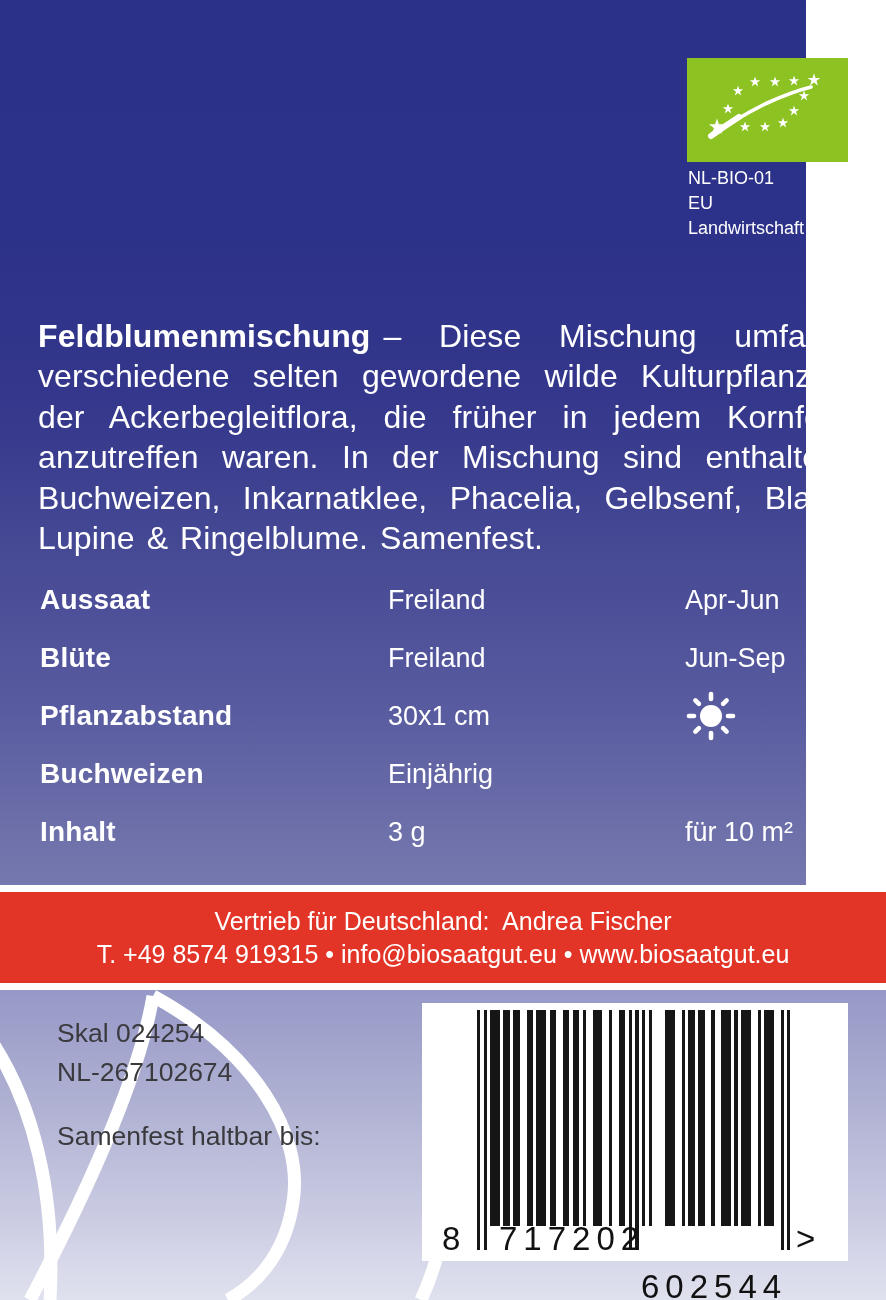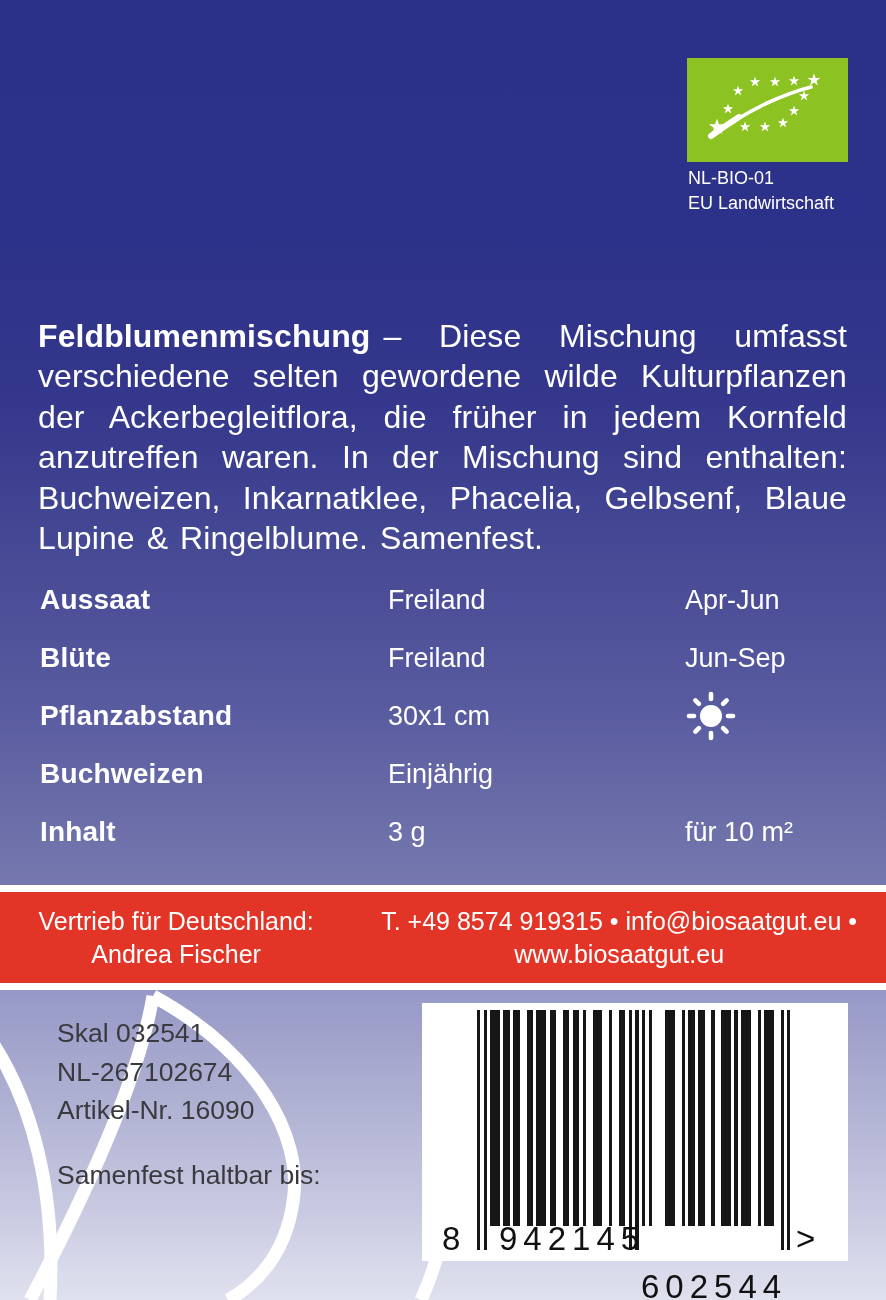--- a/index.html
+++ b/index.html
@@ -3,21 +3,21 @@
 <meta charset="utf-8">
 <style>
   html,body{margin:0;padding:0;background:#ffffff;}
   *{box-sizing:border-box;}
   #sheet{
     position:relative;width:886px;height:1300px;background:#ffffff;overflow:hidden;
     font-family:"Liberation Sans",sans-serif;-webkit-font-smoothing:antialiased;
   }
   
   .top-panel{
-    position:absolute;left:0;top:0;width:886px;height:885px;
+    position:absolute;left:0;top:0;width:806px;height:885px;
     background:linear-gradient(180deg,#2b3189 0%,#2c3189 24%,#34378b 45%,#4a4d96 66%,#585b9f 80%,#6e70aa 94%,#7577ae 100%);
   }
   
   .eu-box{position:absolute;left:687px;top:58px;width:161px;height:104px;}
   .eu-captions{position:absolute;left:688px;top:166px;color:#ffffff;font-size:18px;line-height:25px;font-weight:400;}
   
   .description{
     position:absolute;left:38px;top:284px;width:809px;
     color:#ffffff;font-size:32px;line-height:40.4px;
     text-align:justify;letter-spacing:0.1px;word-spacing:3px;
@@ -26,21 +26,21 @@
   .description .body{margin-left:13px;}
   
   .g-row{position:absolute;left:38px;width:810px;height:40px;line-height:40px;color:#ffffff;}
   .g-row .lbl{position:absolute;left:2px;font-weight:700;font-size:28px;letter-spacing:0.2px;}
   .g-row .val{position:absolute;left:350px;font-weight:400;font-size:27px;}
   .g-row .ext{position:absolute;left:647px;font-weight:400;font-size:27px;}
   .sun{position:absolute;left:648px;top:-5px;width:50px;height:50px;}
   
   .red-band{
     position:absolute;left:0;top:892px;width:886px;height:91px;
-    display:flex;flex-direction:row;justify-content:center;align-items:center;
+    display:flex;flex-direction:column;justify-content:center;align-items:center;
     color:#ffffff;font-size:25px;line-height:33px;text-align:center;
   }
   .red-band .l1{white-space:pre-wrap;}
   
   .bottom-panel{
     position:absolute;left:0;top:990px;width:886px;height:310px;overflow:hidden;
     background:linear-gradient(180deg,#9698c7 0%,#aeb0d2 35%,#c8c9e1 70%,#e0e1ee 100%);
   }
   .watermark{position:absolute;left:0;top:0;width:886px;height:310px;}
   .cert-block{position:absolute;left:57px;top:24px;color:#3a3a3e;font-size:26.5px;line-height:38.5px;font-weight:400;}
@@ -139,23 +139,22 @@
     <svg class="watermark" viewBox="0 0 886 310">
       <g fill="none" stroke="#ffffff" stroke-width="13">
         <path d="M 153 6 C 138 95 75 225 30 310"></path>
         <path d="M -6 55 C 32 115 56 200 50 310"></path>
         <path d="M 153 6 C 255 62 304 145 293 212 C 285 268 252 297 228 310"></path>
         <path d="M 438 262 C 433 282 427 297 421 310"></path>
       </g>
     </svg>
 
     <div class="cert-block">
-      <div>Skal 032541</div>
+      <div>Skal 024254</div>
       <div>NL-267102674</div>
-      <div>Artikel-Nr. 16090</div>
       <div class="best-before">Samenfest haltbar bis:</div>
     </div>
 
     <div class="barcode-box">
       <div class="bars">
           <div class="bc-bar" style="left: 0px; width: 3.3px; height: 240px;"></div>
           <div class="bc-bar" style="left: 6.6px; width: 3.3px; height: 240px;"></div>
           <div class="bc-bar" style="left: 13.2px; width: 9.9px; height: 216px;"></div>
           <div class="bc-bar" style="left: 26.4px; width: 6.6px; height: 216px;"></div>
           <div class="bc-bar" style="left: 36.3px; width: 6.6px; height: 216px;"></div>
@@ -179,19 +178,19 @@
           <div class="bc-bar" style="left: 234.3px; width: 3.3px; height: 216px;"></div>
           <div class="bc-bar" style="left: 244.2px; width: 9.9px; height: 216px;"></div>
           <div class="bc-bar" style="left: 257.4px; width: 3.3px; height: 216px;"></div>
           <div class="bc-bar" style="left: 264px; width: 9.9px; height: 216px;"></div>
           <div class="bc-bar" style="left: 280.5px; width: 3.3px; height: 216px;"></div>
           <div class="bc-bar" style="left: 287.1px; width: 9.9px; height: 216px;"></div>
           <div class="bc-bar" style="left: 303.6px; width: 3.3px; height: 240px;"></div>
           <div class="bc-bar" style="left: 310.2px; width: 3.3px; height: 240px;"></div>
         </div>
       <span class="bc-num bc-d0">8</span>
-      <span class="bc-num bc-g1">942145</span>
+      <span class="bc-num bc-g1">717202</span>
       <span class="bc-num bc-g2">602544</span>
       <span class="bc-num bc-gt">&gt;</span>
     </div>
   </div>
 
 </div>
 
 </body></html>

